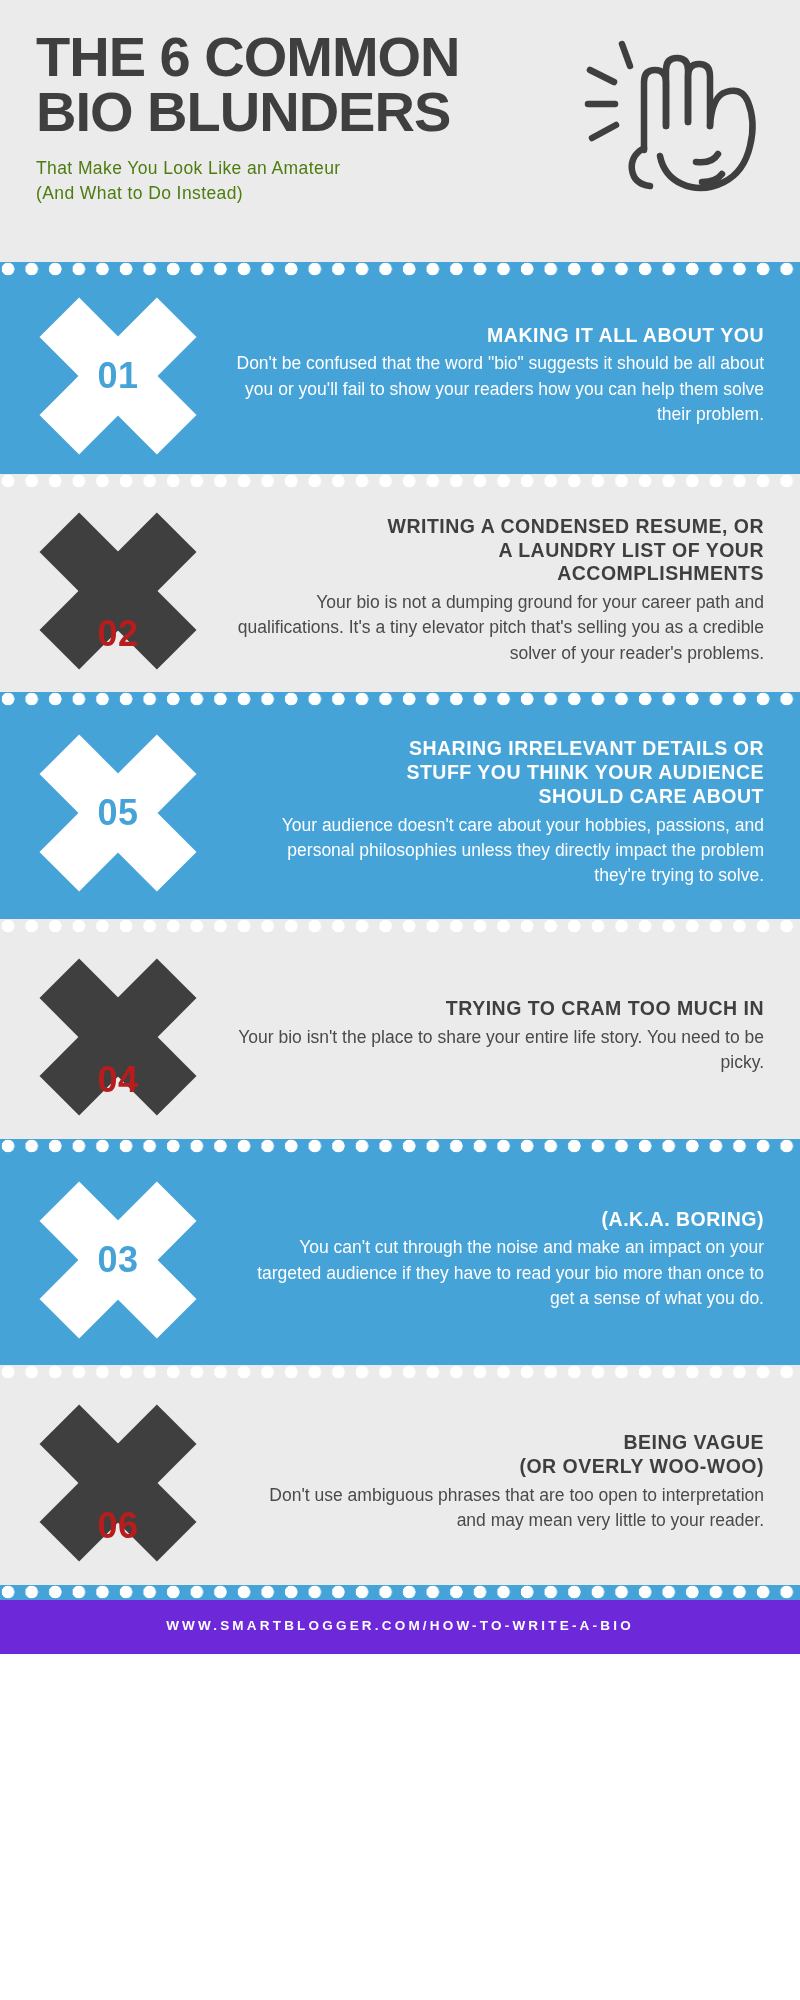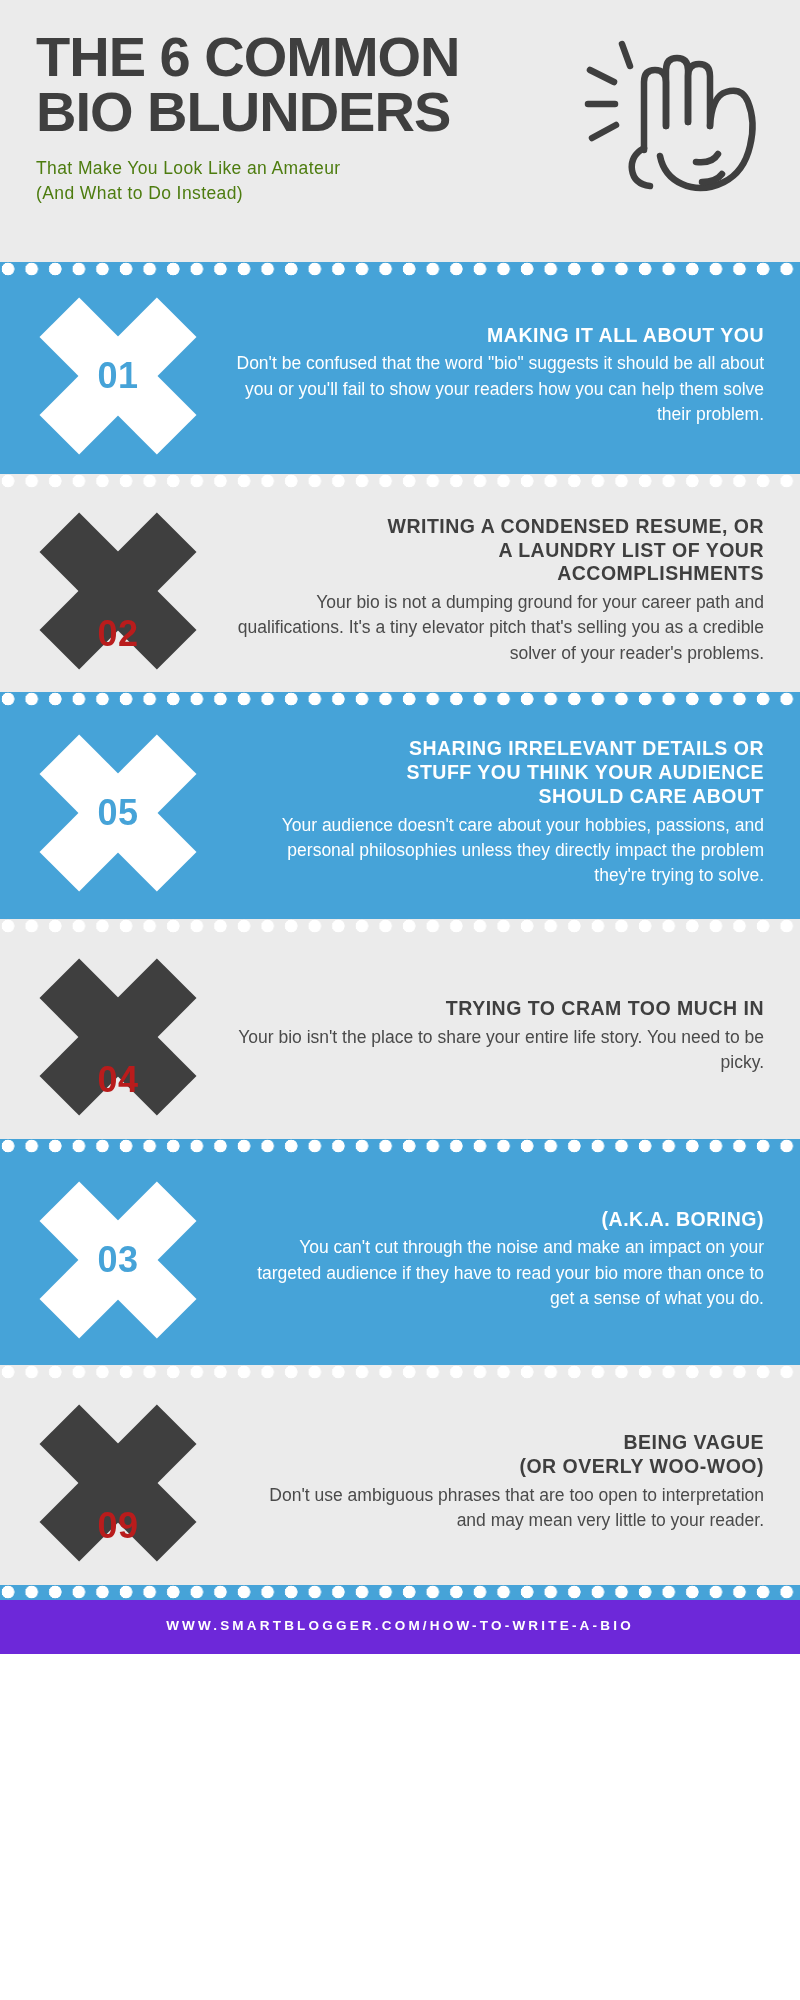--- a/index.html
+++ b/index.html
@@ -301,21 +301,21 @@
   </div>
 
   <div class="scallop on-grey">
       <div class="dots"></div>
     </div>
   <div class="row grey" style="height:205px">
     <div class="mark-cell">
       <div class="xmark dark">
         <div class="bar b1"></div>
         <div class="bar b2"></div>
-        <div class="xnum">09</div>
+        <div class="xnum">06</div>
       </div>
     </div>
     <div class="text-cell">
       <div class="item-heading">
         <span style="display:block">BEING VAGUE</span>
         <span style="display:block">(OR OVERLY WOO-WOO)</span>
       </div>
       <div class="item-body">Don't use ambiguous phrases that are too open to interpretation and may mean very little to your reader.</div>
     </div>
   </div>

